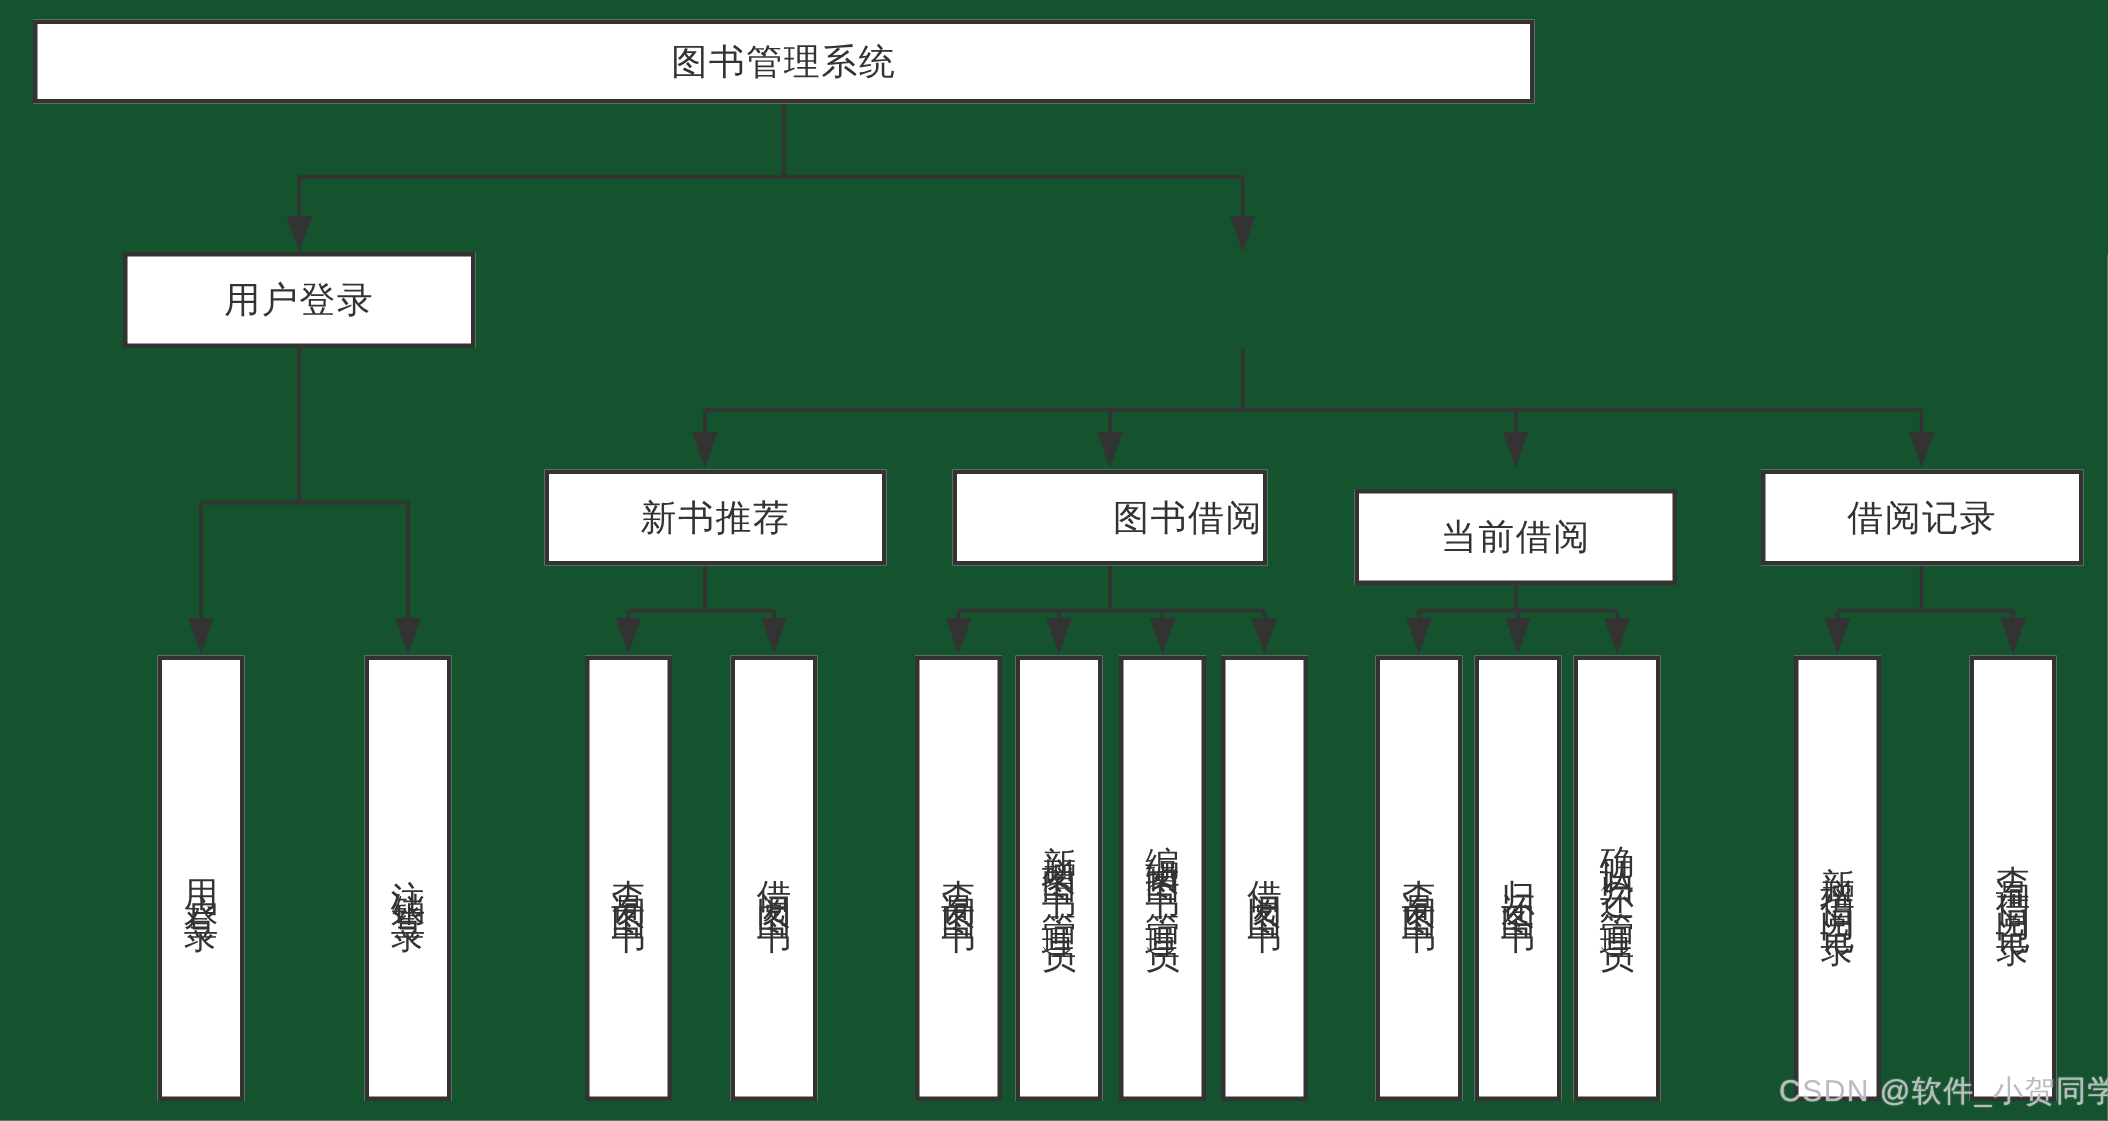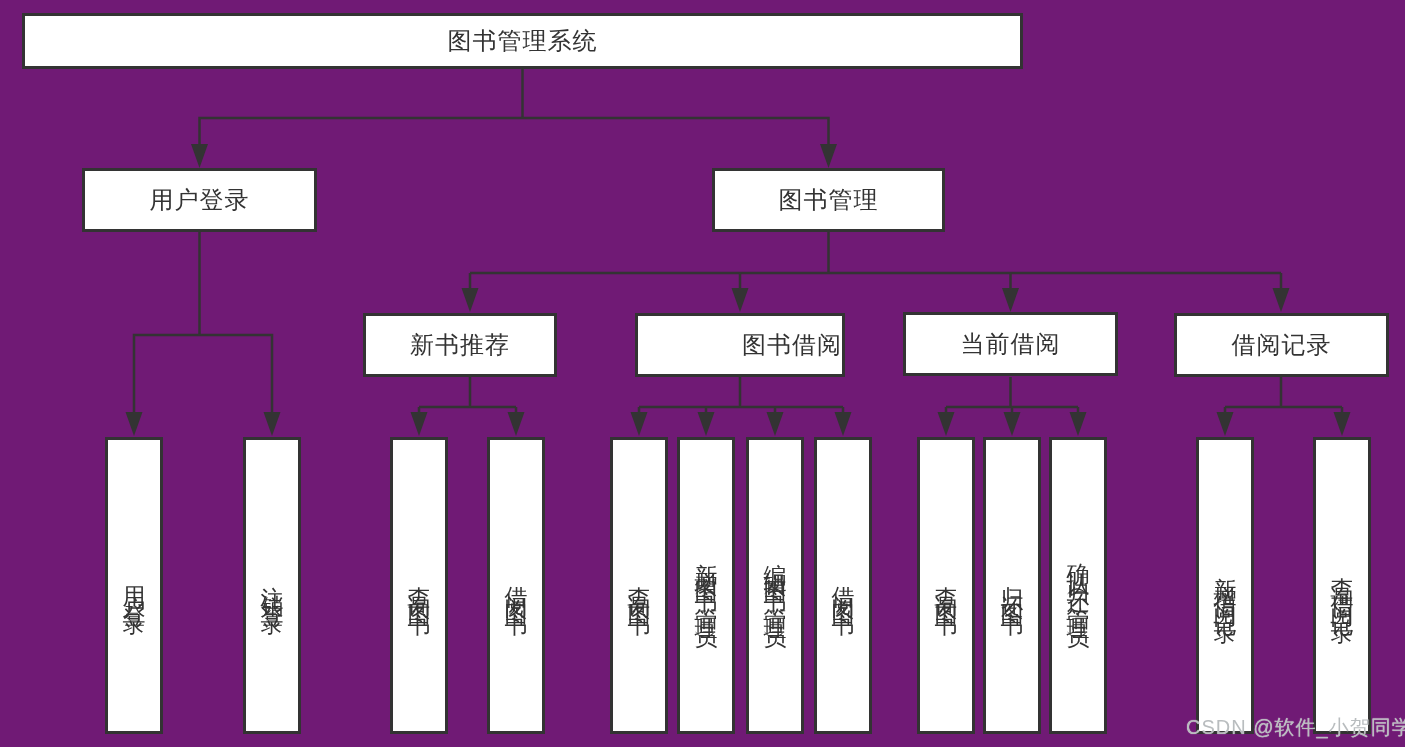--- a/index.html
+++ b/index.html
@@ -4,21 +4,21 @@
 <style>
   html, body { margin: 0; padding: 0; }
   body {
     font-family: "Liberation Sans", "DejaVu Sans", sans-serif;
     background: #ffffff;
   }
   .stage {
     position: relative;
     width: 1405px;
     height: 747px;
-    background: #701a75;
+    background: #14532d;
     overflow: hidden;
   }
   .connectors {
     position: absolute;
     left: 0; top: 0;
     width: 1405px;
     height: 747px;
   }
   .node {
     position: absolute;
@@ -114,31 +114,28 @@
     </g>
   </svg>
 
   <div class="node hbox" style="left:22px; top:13px; width:1001px; height:56px;">
     <span>图书管理系统</span>
   </div>
 
   <div class="node hbox" style="left:82px; top:168px; width:235px; height:64px;">
     <span>用户登录</span>
   </div>
-  <div class="node hbox" style="left:712px; top:168px; width:233px; height:64px;">
-    <span>图书管理</span>
-  </div>
 
-  <div class="node hbox" style="left:363px; top:313px; width:194px; height:64px;">
+  <div class="node hbox" style="left:363px; top:313px; width:228px; height:64px;">
     <span>新书推荐</span>
   </div>
   <div class="node hbox" style="left:635px; top:313px; width:210px; height:64px;justify-content:flex-end;">
     <span>图书借阅</span>
   </div>
-  <div class="node hbox" style="left:903px; top:312px; width:215px; height:64px;align-items:center;">
+  <div class="node hbox" style="left:903px; top:326px; width:215px; height:64px;align-items:center;">
     <span>当前借阅</span>
   </div>
   <div class="node hbox" style="left:1174px; top:313px; width:215px; height:64px;">
     <span>借阅记录</span>
   </div>
 
   <div class="node vbox" style="left:105px; top:437px; width:58px; height:297px;">
     <span>用户登录</span>
   </div>
   <div class="node vbox" style="left:243px; top:437px; width:58px; height:297px;">

